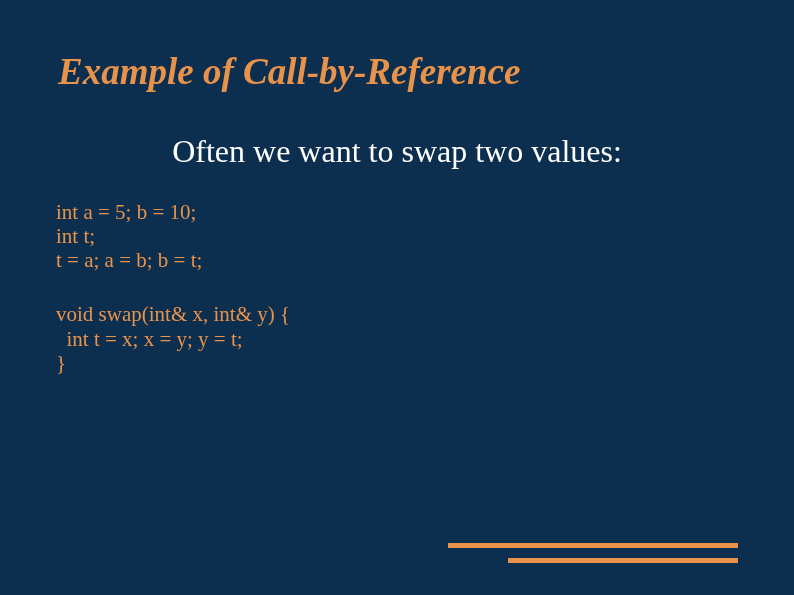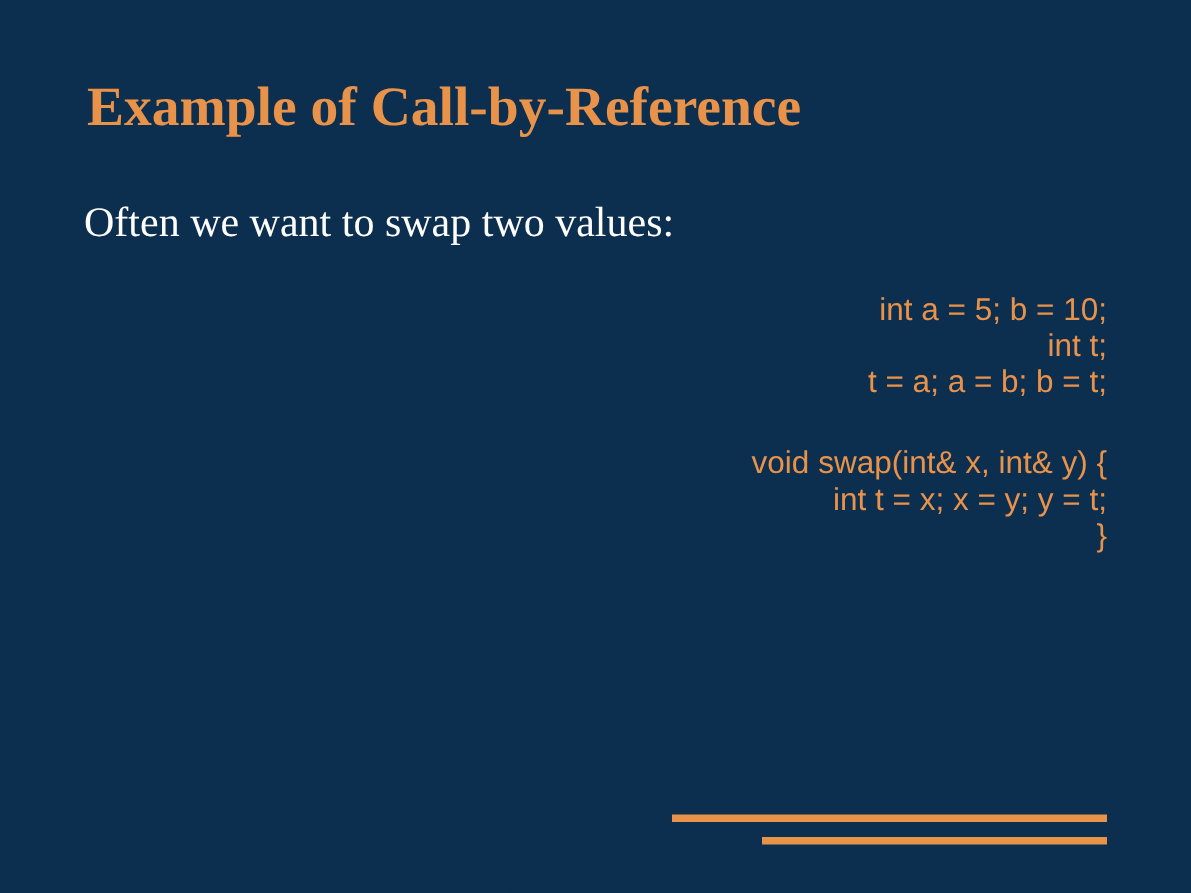--- a/index.html
+++ b/index.html
@@ -15,37 +15,38 @@
   .slide {
     position: relative;
     width: 794px;
     height: 595px;
     box-sizing: border-box;
     padding: 50px 56px 40px 56px;
   }
   .title {
     font-size: 37px;
     font-weight: bold;
+    font-style: italic;
     color: #e9924a;
     margin: 0 0 40px 2px;
   }
   .body-text {
-    font-size: 28px;
+    font-size: 32px;
     color: #ffffff;
     margin: 0 0 30px 0;
     font-family: "Times New Roman", Times, serif;
+    text-align: center;
   }
   .code-block {
-    font-family: Liberation Sans, sans-serif;
+    font-family: Liberation Serif, serif;
     font-size: 21px;
     color: #e9924a;
     white-space: pre;
     line-height: 1.15;
     margin: 0 0 30px 0;
-    text-align: right;
   }
   .footer-lines {
     position: absolute;
     right: 56px;
     bottom: 32px;
     width: 290px;
   }
   .footer-lines .line1 {
     height: 5px;
     background: #e9924a;

